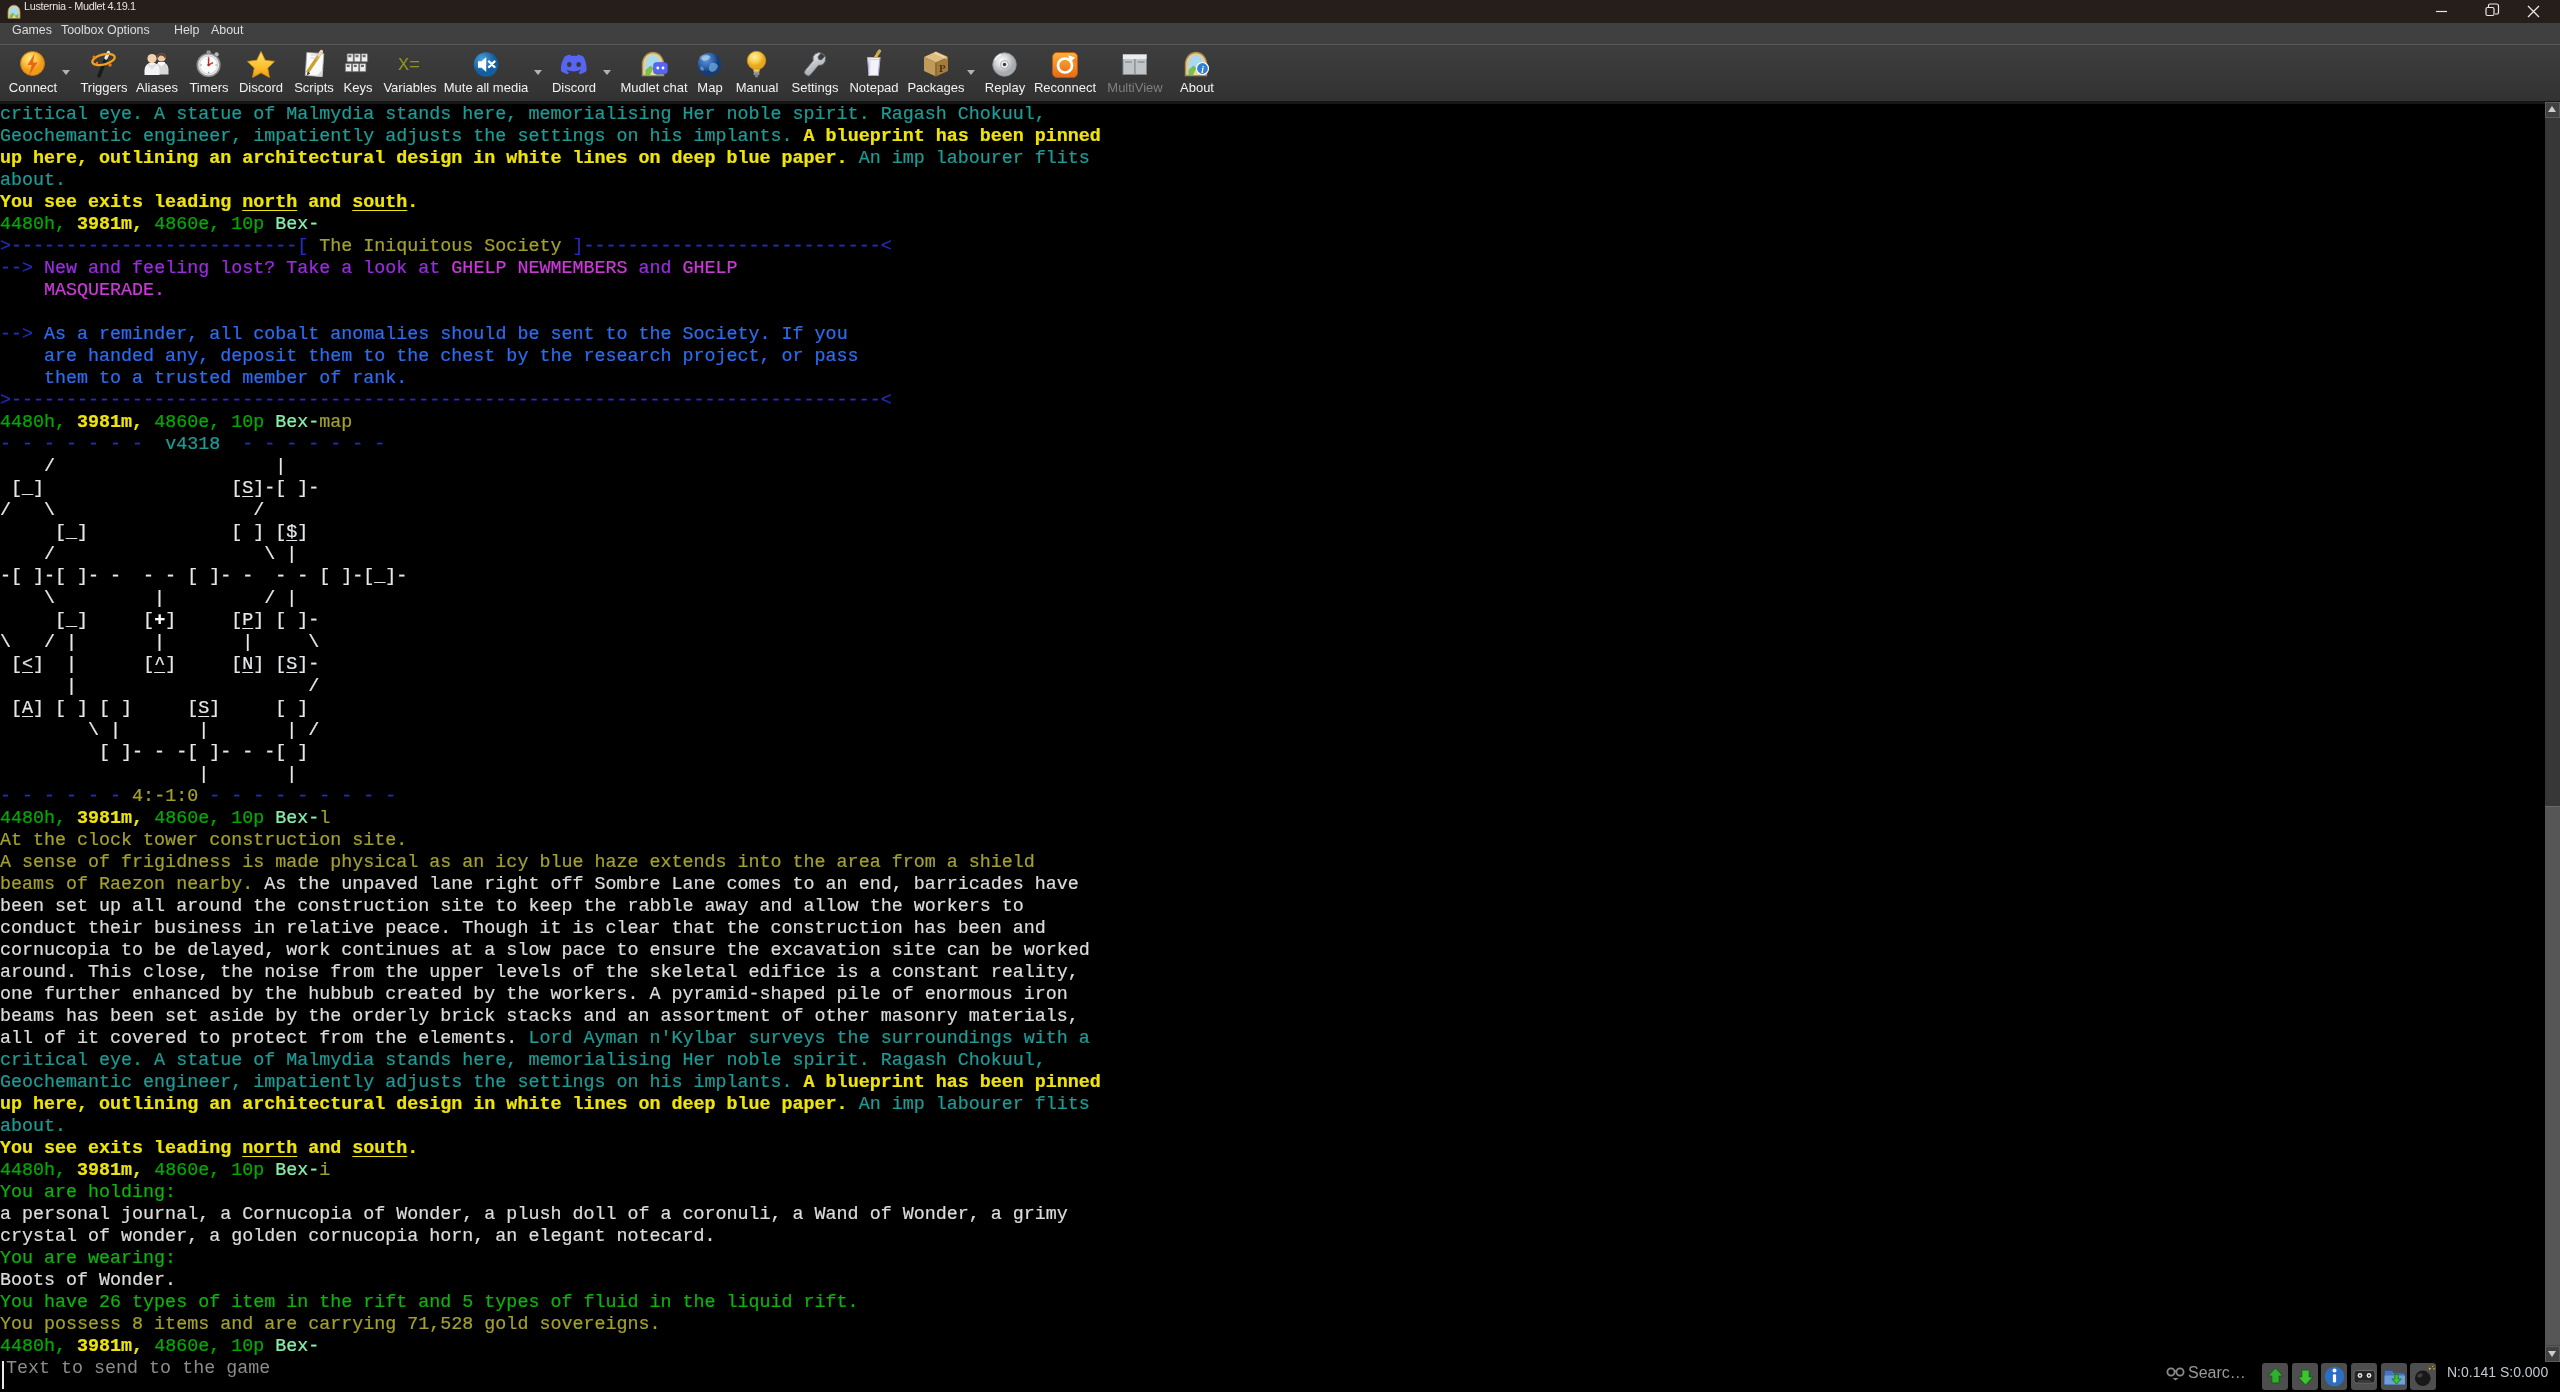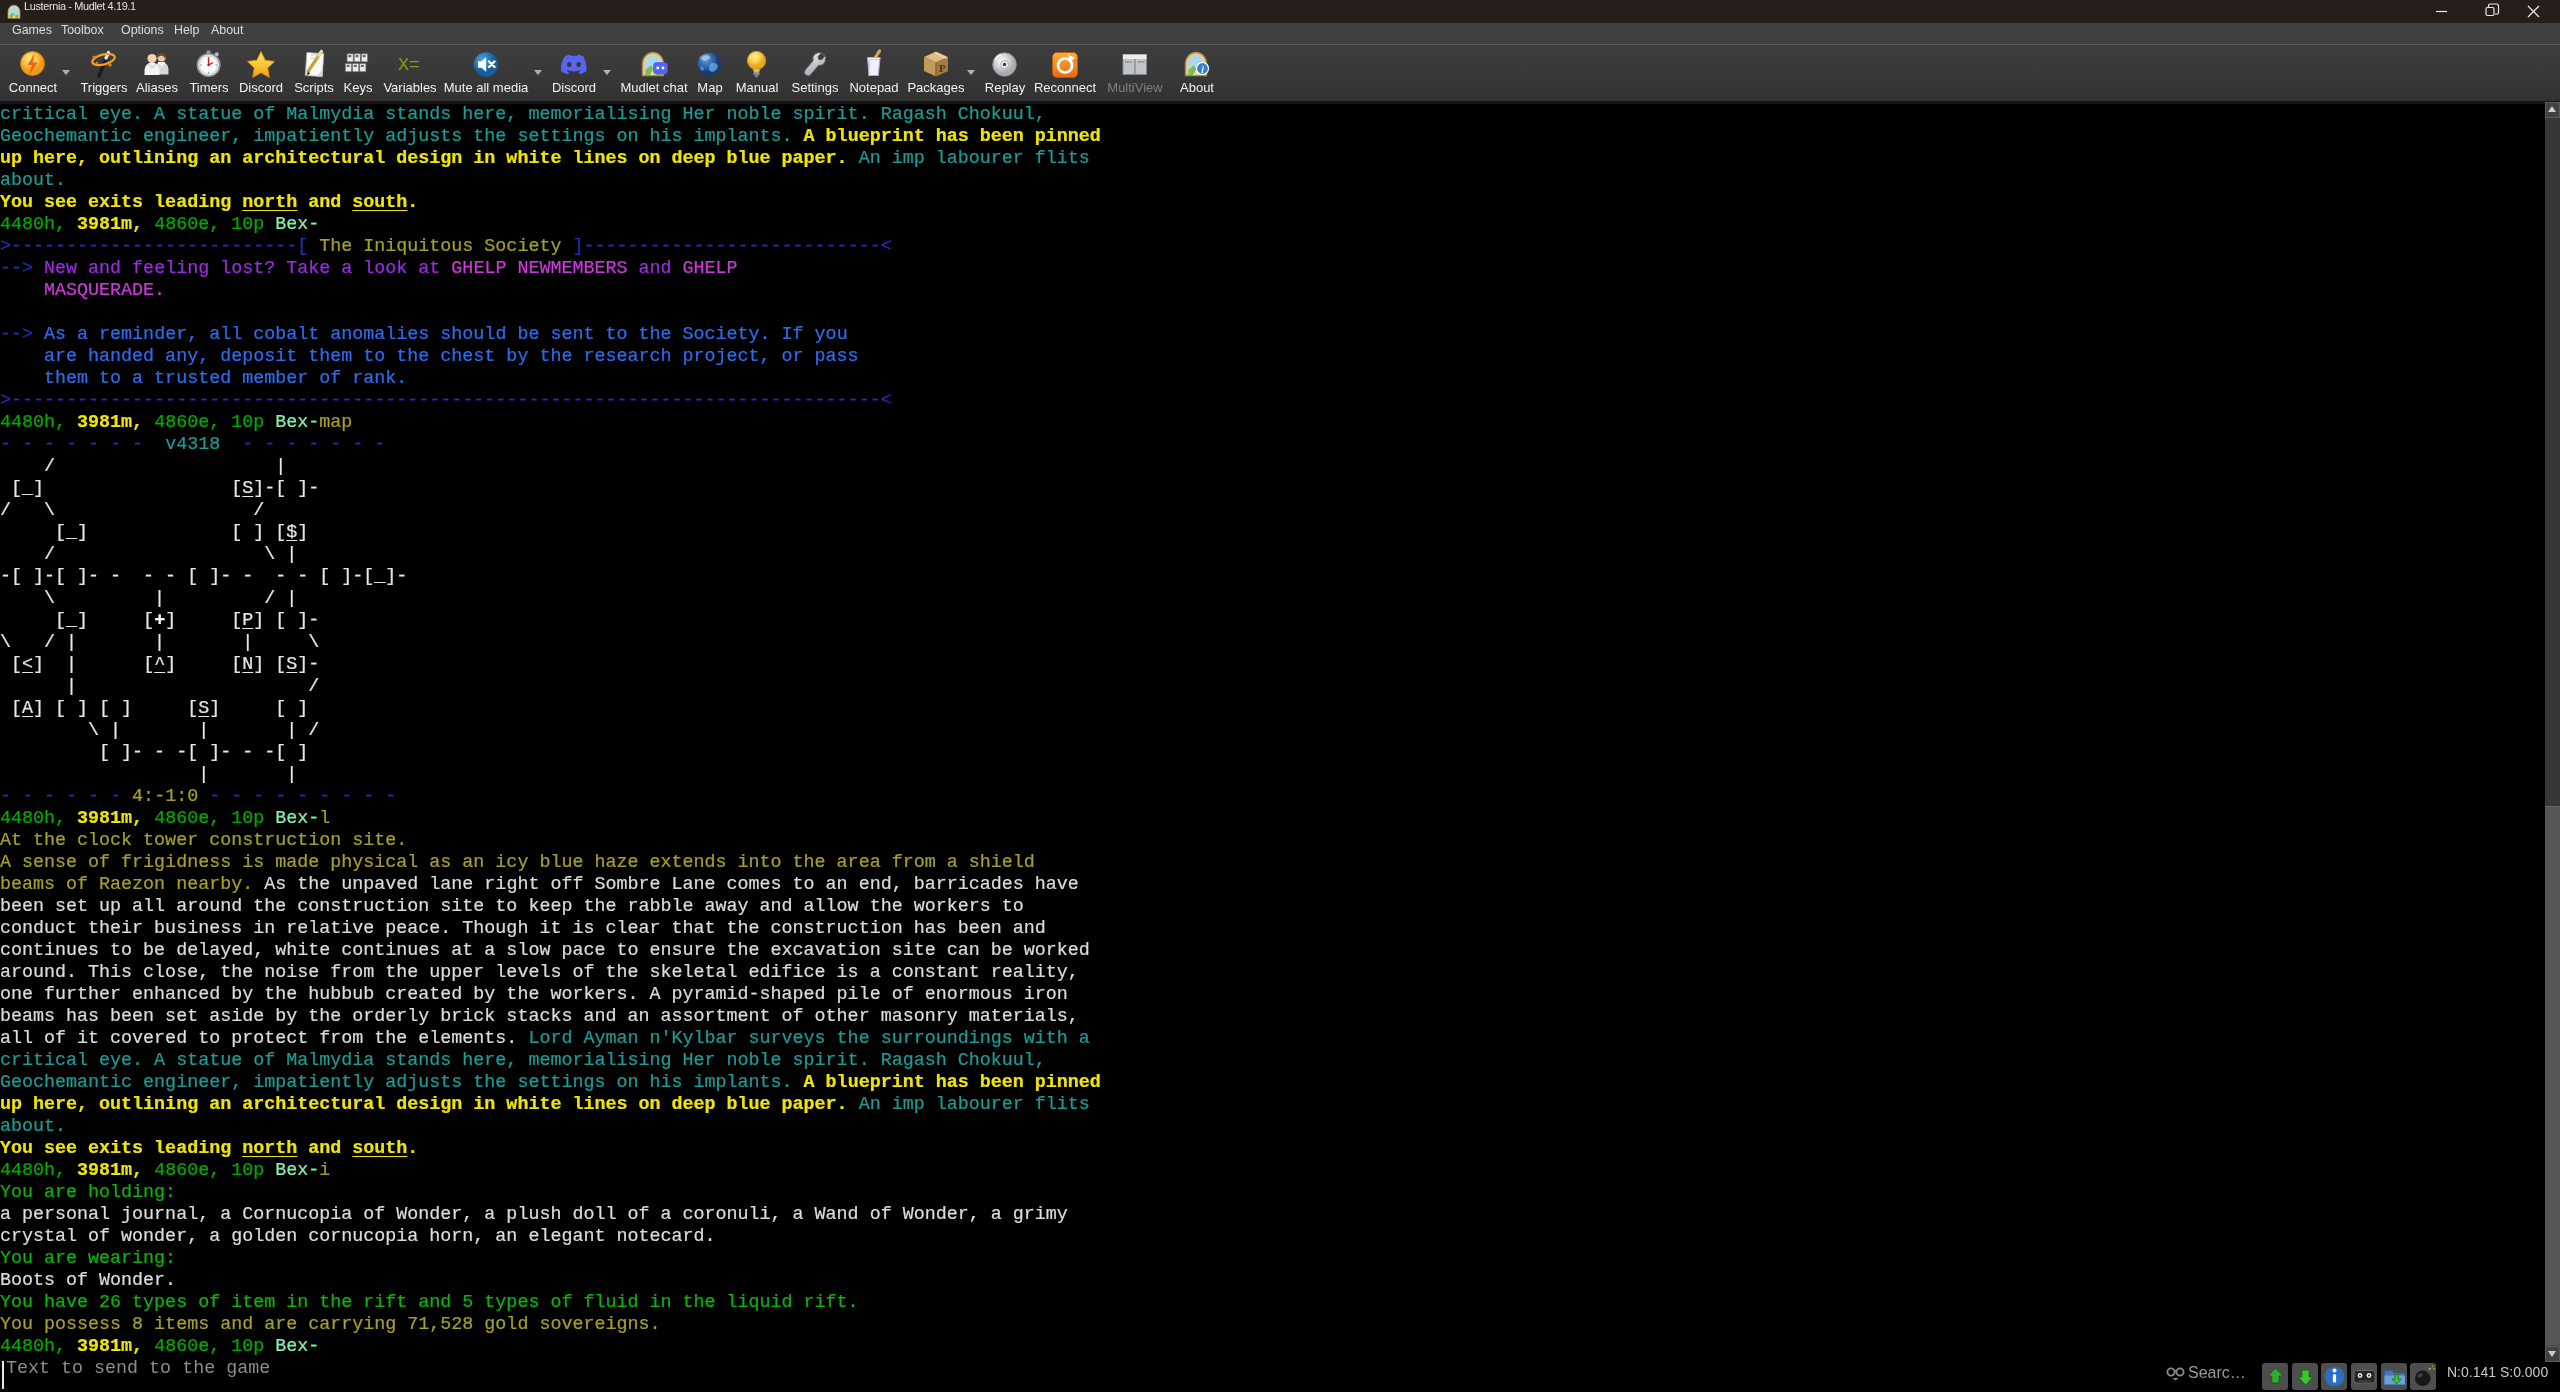--- a/index.html
+++ b/index.html
@@ -53,21 +53,21 @@
 <svg style="position:absolute;left:2434px;top:0" width="126" height="23" viewBox="0 0 126 23">
 <path d="M2 11.5 h11" stroke="#e8e8e8" stroke-width="1.2"></path>
 <rect x="95.5" y="7.5" width="8" height="8" rx="1.5" fill="none" stroke="#e8e8e8" stroke-width="1.2" transform="translate(-43.5,0)"></rect>
 <path d="M54.5 7.5 v-2 a1.5 1.5 0 0 1 1.5 -1.5 h6.5 a2 2 0 0 1 2 2 v6.5 a1.5 1.5 0 0 1 -1.5 1.5 h-2" fill="none" stroke="#e8e8e8" stroke-width="1.2"></path>
 <path d="M94 6 l11 11 M105 6 l-11 11" stroke="#e8e8e8" stroke-width="1.3"></path>
 </svg>
 </div>
 <div id="menubar">
 <span style="left:12px">Games</span>
     <span style="left:61px">Toolbox</span>
-    <span style="left:121px">Options</span>
+    <span style="left:107px">Options</span>
     <span style="left:174px">Help</span>
     <span style="left:211px">About</span>
 </div>
 <div id="mline"></div>
 <div id="toolbar"></div>
 <svg class="ticon" style="left:17px" width="32" height="32" viewBox="0 0 32 32">
 <defs>
       <radialGradient id="cg" cx="40%" cy="30%">
         <stop offset="0%" stop-color="#ffe98e"></stop>
         <stop offset="55%" stop-color="#fcc545"></stop>
@@ -323,21 +323,21 @@
 <i class="mp">        \ |       |       | /</i>
 <i class="mp">         [ ]- - -[ ]- - -[ ]</i>
 <i class="mp">                  |       |</i>
 <i class="b">- - - - - - </i><i class="o">4:-1:0</i><i class="b"> - - - - - - - - -</i>
 <i class="g">4480h, </i><i class="y">3981m,</i><i class="g"> </i><i class="g2">4860e,</i><i class="g"> 10p </i><i class="wb">Bex-</i><i class="o">l</i>
 <i class="o">At the clock tower construction site.</i>
 <i class="o">A sense of frigidness is made physical as an icy blue haze extends into the area from a shield</i>
 <i class="o">beams of Raezon nearby. </i><i class="w">As the unpaved lane right off Sombre Lane comes to an end, barricades have</i>
 <i class="w">been set up all around the construction site to keep the rabble away and allow the workers to</i>
 <i class="w">conduct their business in relative peace. Though it is clear that the construction has been and</i>
-<i class="w">continues to be delayed, white continues at a slow pace to ensure the excavation site can be worked</i>
+<i class="w">cornucopia to be delayed, work continues at a slow pace to ensure the excavation site can be worked</i>
 <i class="w">around. This close, the noise from the upper levels of the skeletal edifice is a constant reality,</i>
 <i class="w">one further enhanced by the hubbub created by the workers. A pyramid-shaped pile of enormous iron</i>
 <i class="w">beams has been set aside by the orderly brick stacks and an assortment of other masonry materials,</i>
 <i class="w">all of it covered to protect from the elements. </i><i class="t">Lord Ayman n'Kylbar surveys the surroundings with a</i>
 <i class="t">critical eye. A statue of Malmydia stands here, memorialising Her noble spirit. Ragash Chokuul,</i>
 <i class="t">Geochemantic engineer, impatiently adjusts the settings on his implants. </i><i class="y">A blueprint has been pinned</i>
 <i class="y">up here, outlining an architectural design in white lines on deep blue paper. </i><i class="t">An imp labourer flits</i>
 <i class="t">about.</i>
 <i class="y">You see exits leading </i><i class="y"><u>north</u></i><i class="y"> and </i><i class="y"><u>south</u></i><i class="y">.</i>
 <i class="g">4480h, </i><i class="y">3981m,</i><i class="g"> </i><i class="g2">4860e,</i><i class="g"> 10p </i><i class="wb">Bex-</i><i class="o">i</i>

